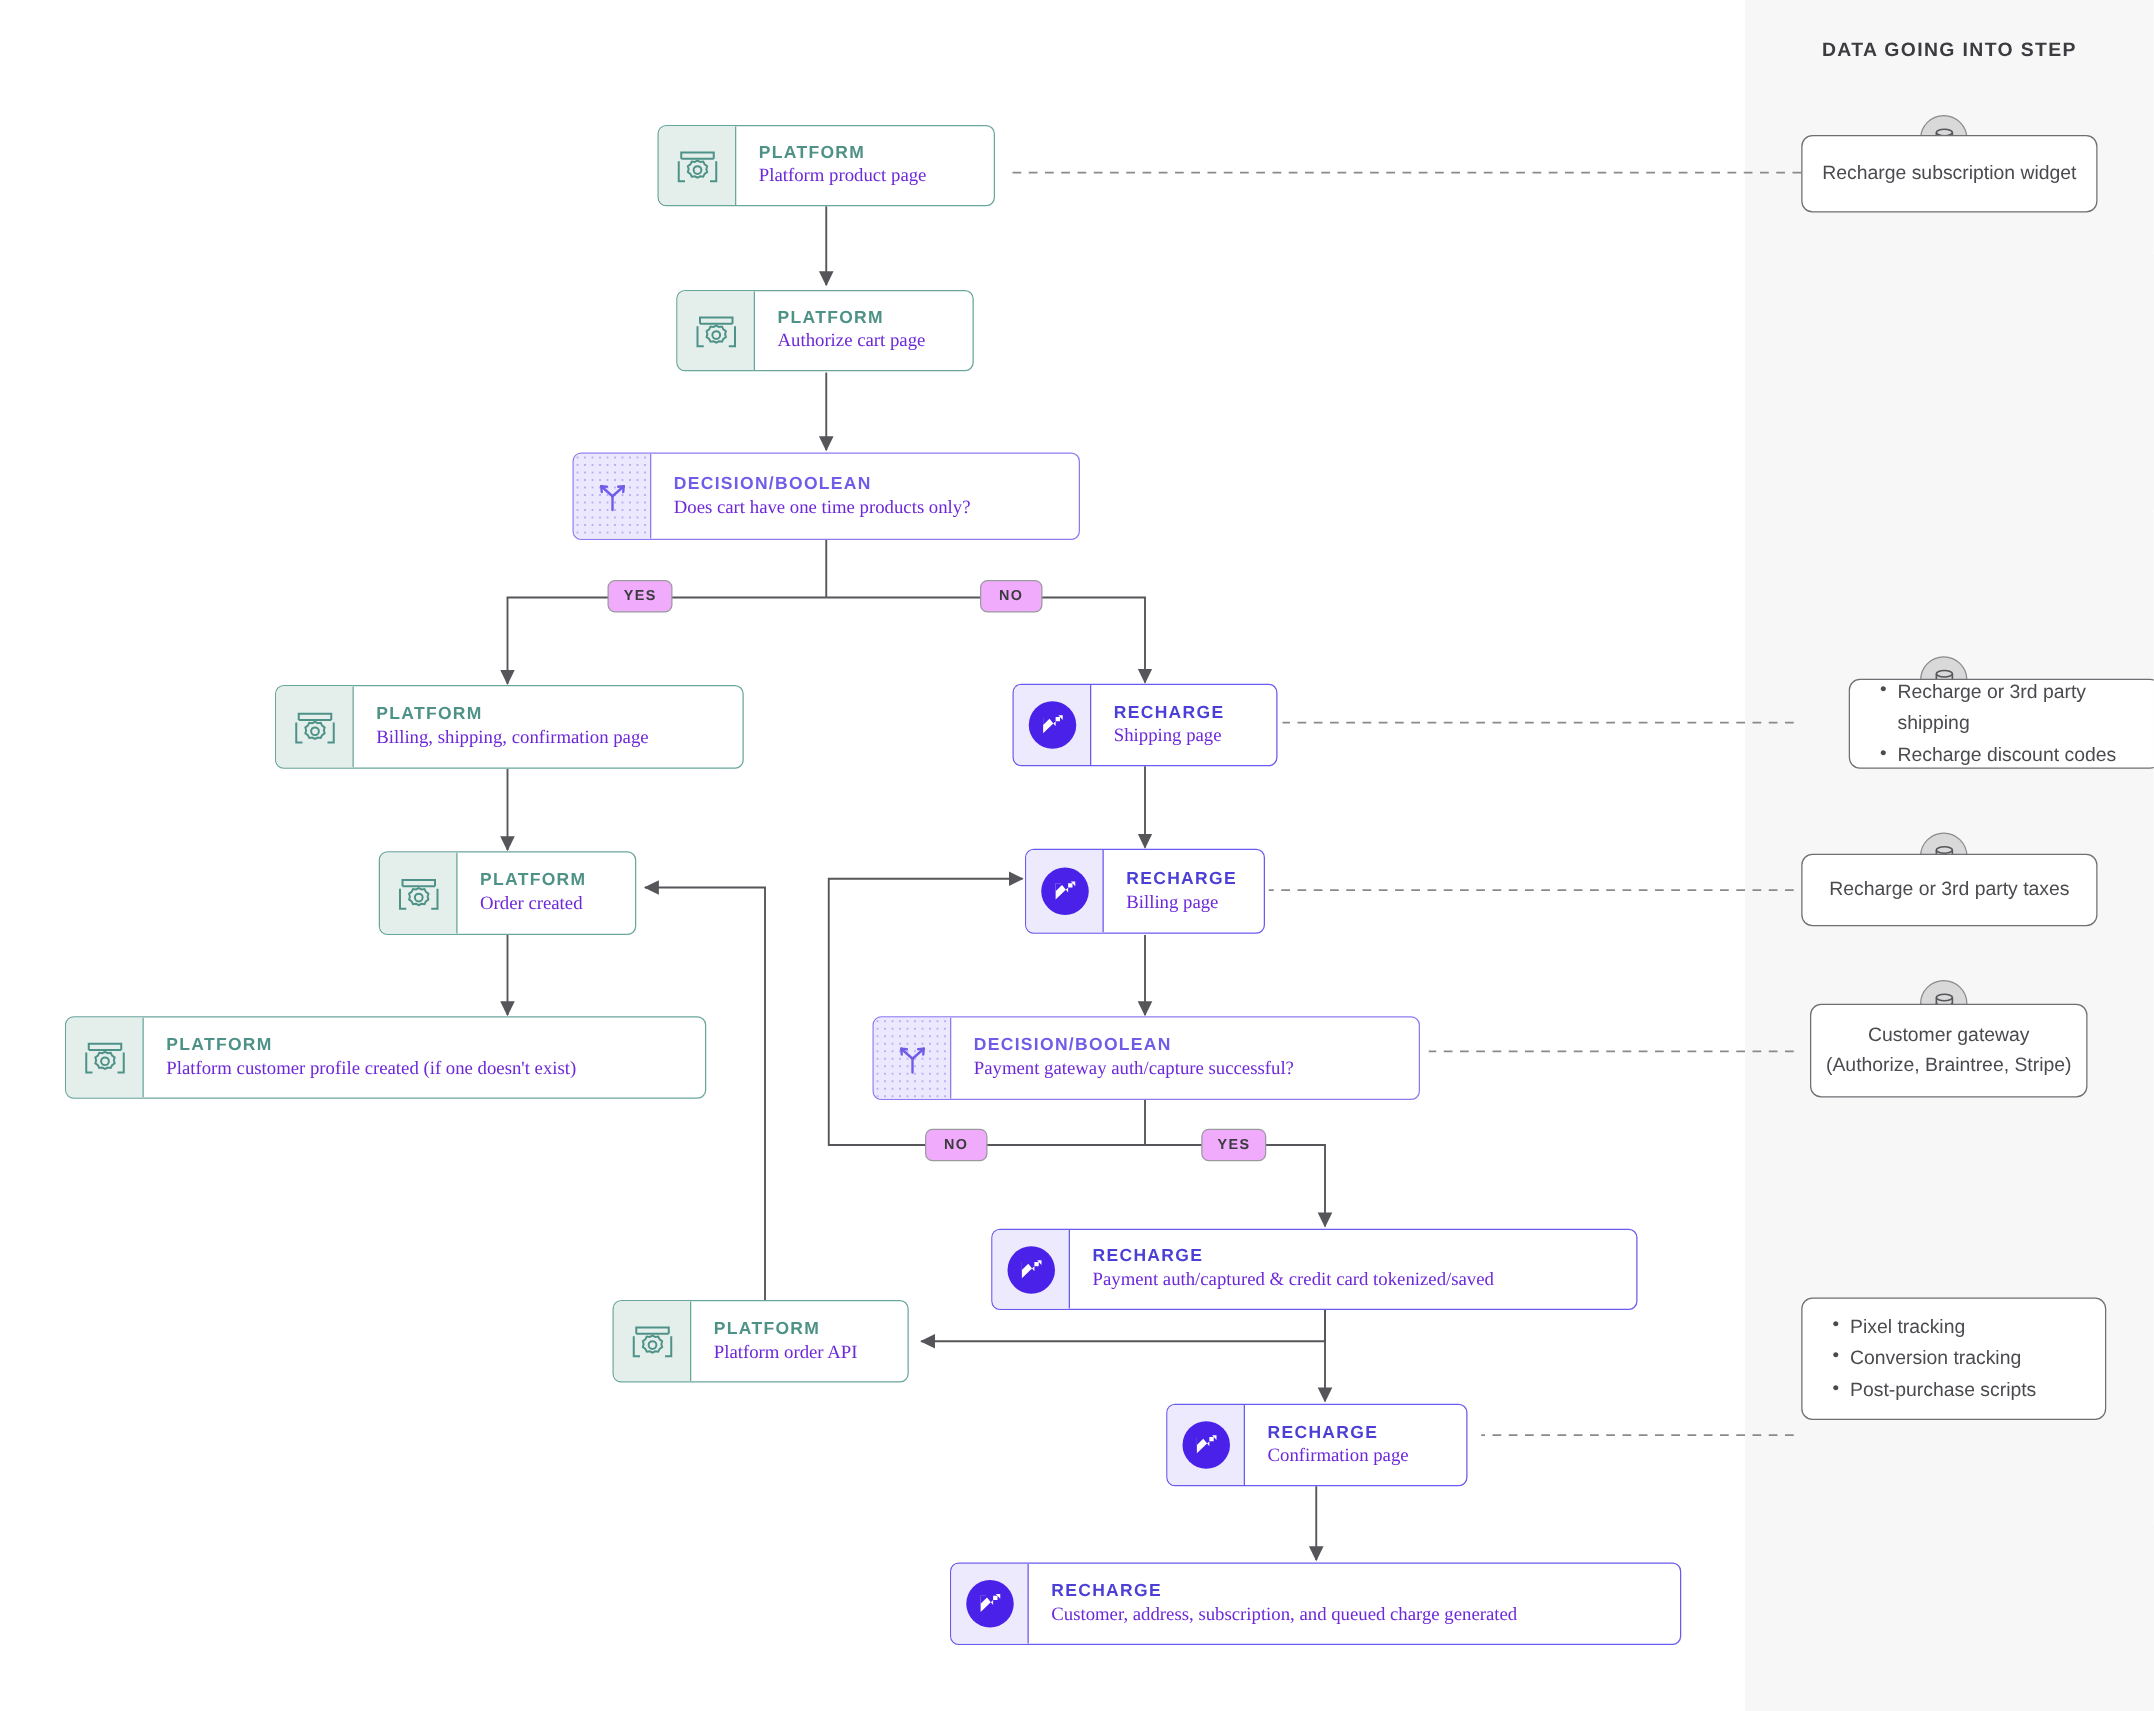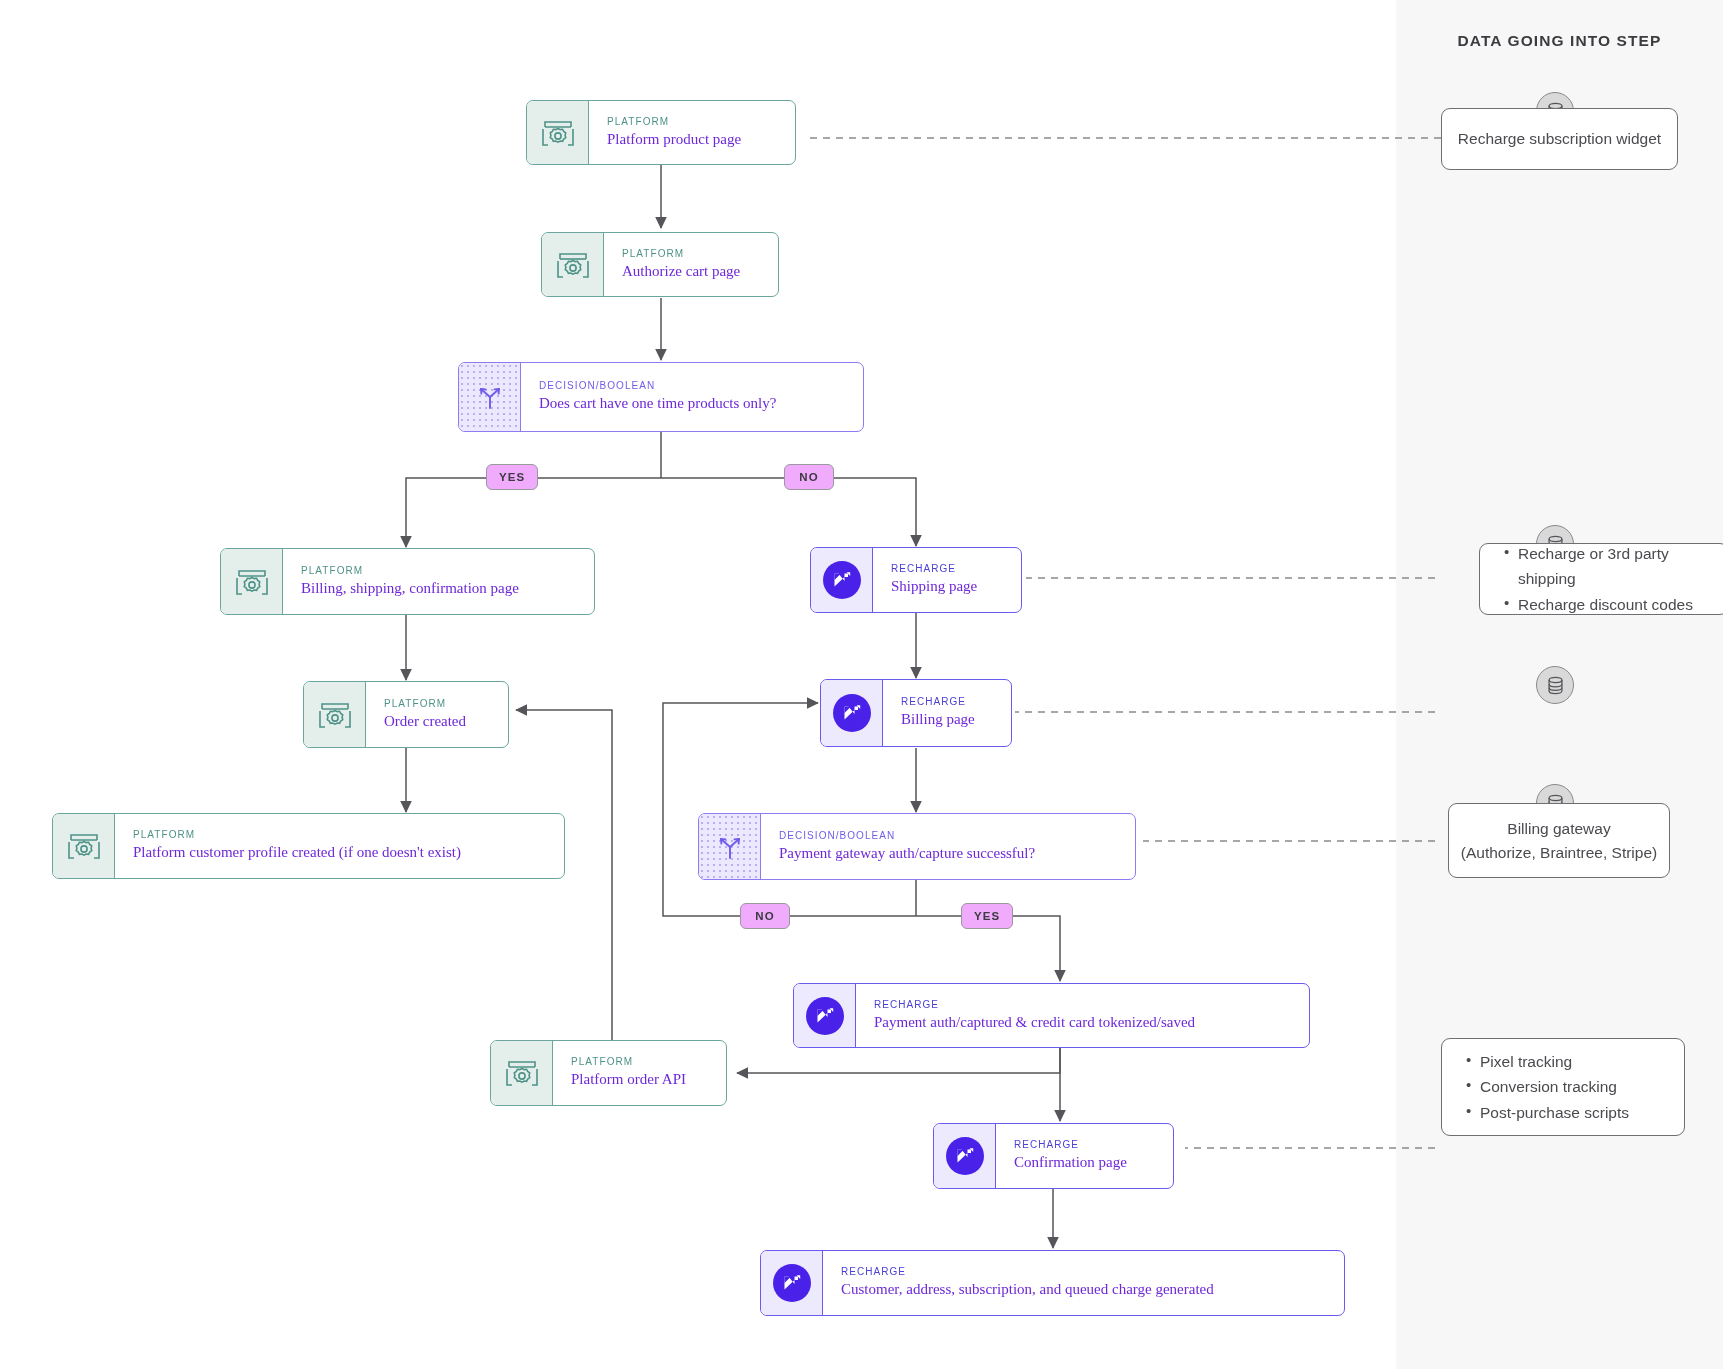--- a/index.html
+++ b/index.html
@@ -39,21 +39,21 @@
     flex: 0 0 auto;
     width: 62px;
     display: flex; align-items: center; justify-content: center;
   }
   .node-body {
     flex: 1 1 auto;
     display: flex; flex-direction: column; justify-content: center;
     padding: 9px 18px 10px 18px;
   }
   .node-kicker {
-    font-size: 10px; font-weight: 400; letter-spacing: 1.05px;
+    font-size: 14px; font-weight: 700; letter-spacing: 1.05px;
     margin-bottom: 4px;
   }
   .node-label {
     font-size: 15px; color: #6d28d9; line-height: 1.15;
     white-space: nowrap;
     font-family: Liberation Serif, serif;
   }
 
   
   .node.platform { border: 1.4px solid #6aa69c; }
@@ -422,31 +422,34 @@
   </div>
 
   <div class="db-badge" style="left:1536px; top:666px;">
     <svg width="17" height="19" viewBox="0 0 17 19" fill="none" stroke="#55555a" stroke-width="1.3">
       <ellipse cx="8.5" cy="4" rx="6.4" ry="2.6"></ellipse>
       <path d="M2.1,4 L2.1,15 c0,1.4 2.9,2.6 6.4,2.6 s6.4,-1.2 6.4,-2.6 L14.9,4"></path>
       <path d="M2.1,8.2 c0,1.4 2.9,2.6 6.4,2.6 s6.4,-1.2 6.4,-2.6"></path>
       <path d="M2.1,11.8 c0,1.4 2.9,2.6 6.4,2.6 s6.4,-1.2 6.4,-2.6"></path>
     </svg>
   </div>
+  <div class="data-card centered" style="left:1441px; top:683px; width:237px; height:58px;">
+    <div class="dc-line">Recharge or 3rd party taxes</div>
+  </div>
 
   <div class="db-badge" style="left:1536px; top:784px;">
     <svg width="17" height="19" viewBox="0 0 17 19" fill="none" stroke="#55555a" stroke-width="1.3">
       <ellipse cx="8.5" cy="4" rx="6.4" ry="2.6"></ellipse>
       <path d="M2.1,4 L2.1,15 c0,1.4 2.9,2.6 6.4,2.6 s6.4,-1.2 6.4,-2.6 L14.9,4"></path>
       <path d="M2.1,8.2 c0,1.4 2.9,2.6 6.4,2.6 s6.4,-1.2 6.4,-2.6"></path>
       <path d="M2.1,11.8 c0,1.4 2.9,2.6 6.4,2.6 s6.4,-1.2 6.4,-2.6"></path>
     </svg>
   </div>
   <div class="data-card centered" style="left:1448px; top:803px; width:222px; height:75px;">
-    <div class="dc-line">Billing gateway</div>
+    <div class="dc-line">Customer gateway</div>
     <div class="dc-line">(Authorize, Braintree, Stripe)</div>
   </div>
 
   <div class="db-badge" style="left:1536px; top:1081px;">
     <svg width="17" height="19" viewBox="0 0 17 19" fill="none" stroke="#55555a" stroke-width="1.3">
       <ellipse cx="8.5" cy="4" rx="6.4" ry="2.6"></ellipse>
       <path d="M2.1,4 L2.1,15 c0,1.4 2.9,2.6 6.4,2.6 s6.4,-1.2 6.4,-2.6 L14.9,4"></path>
       <path d="M2.1,8.2 c0,1.4 2.9,2.6 6.4,2.6 s6.4,-1.2 6.4,-2.6"></path>
       <path d="M2.1,11.8 c0,1.4 2.9,2.6 6.4,2.6 s6.4,-1.2 6.4,-2.6"></path>
     </svg>

